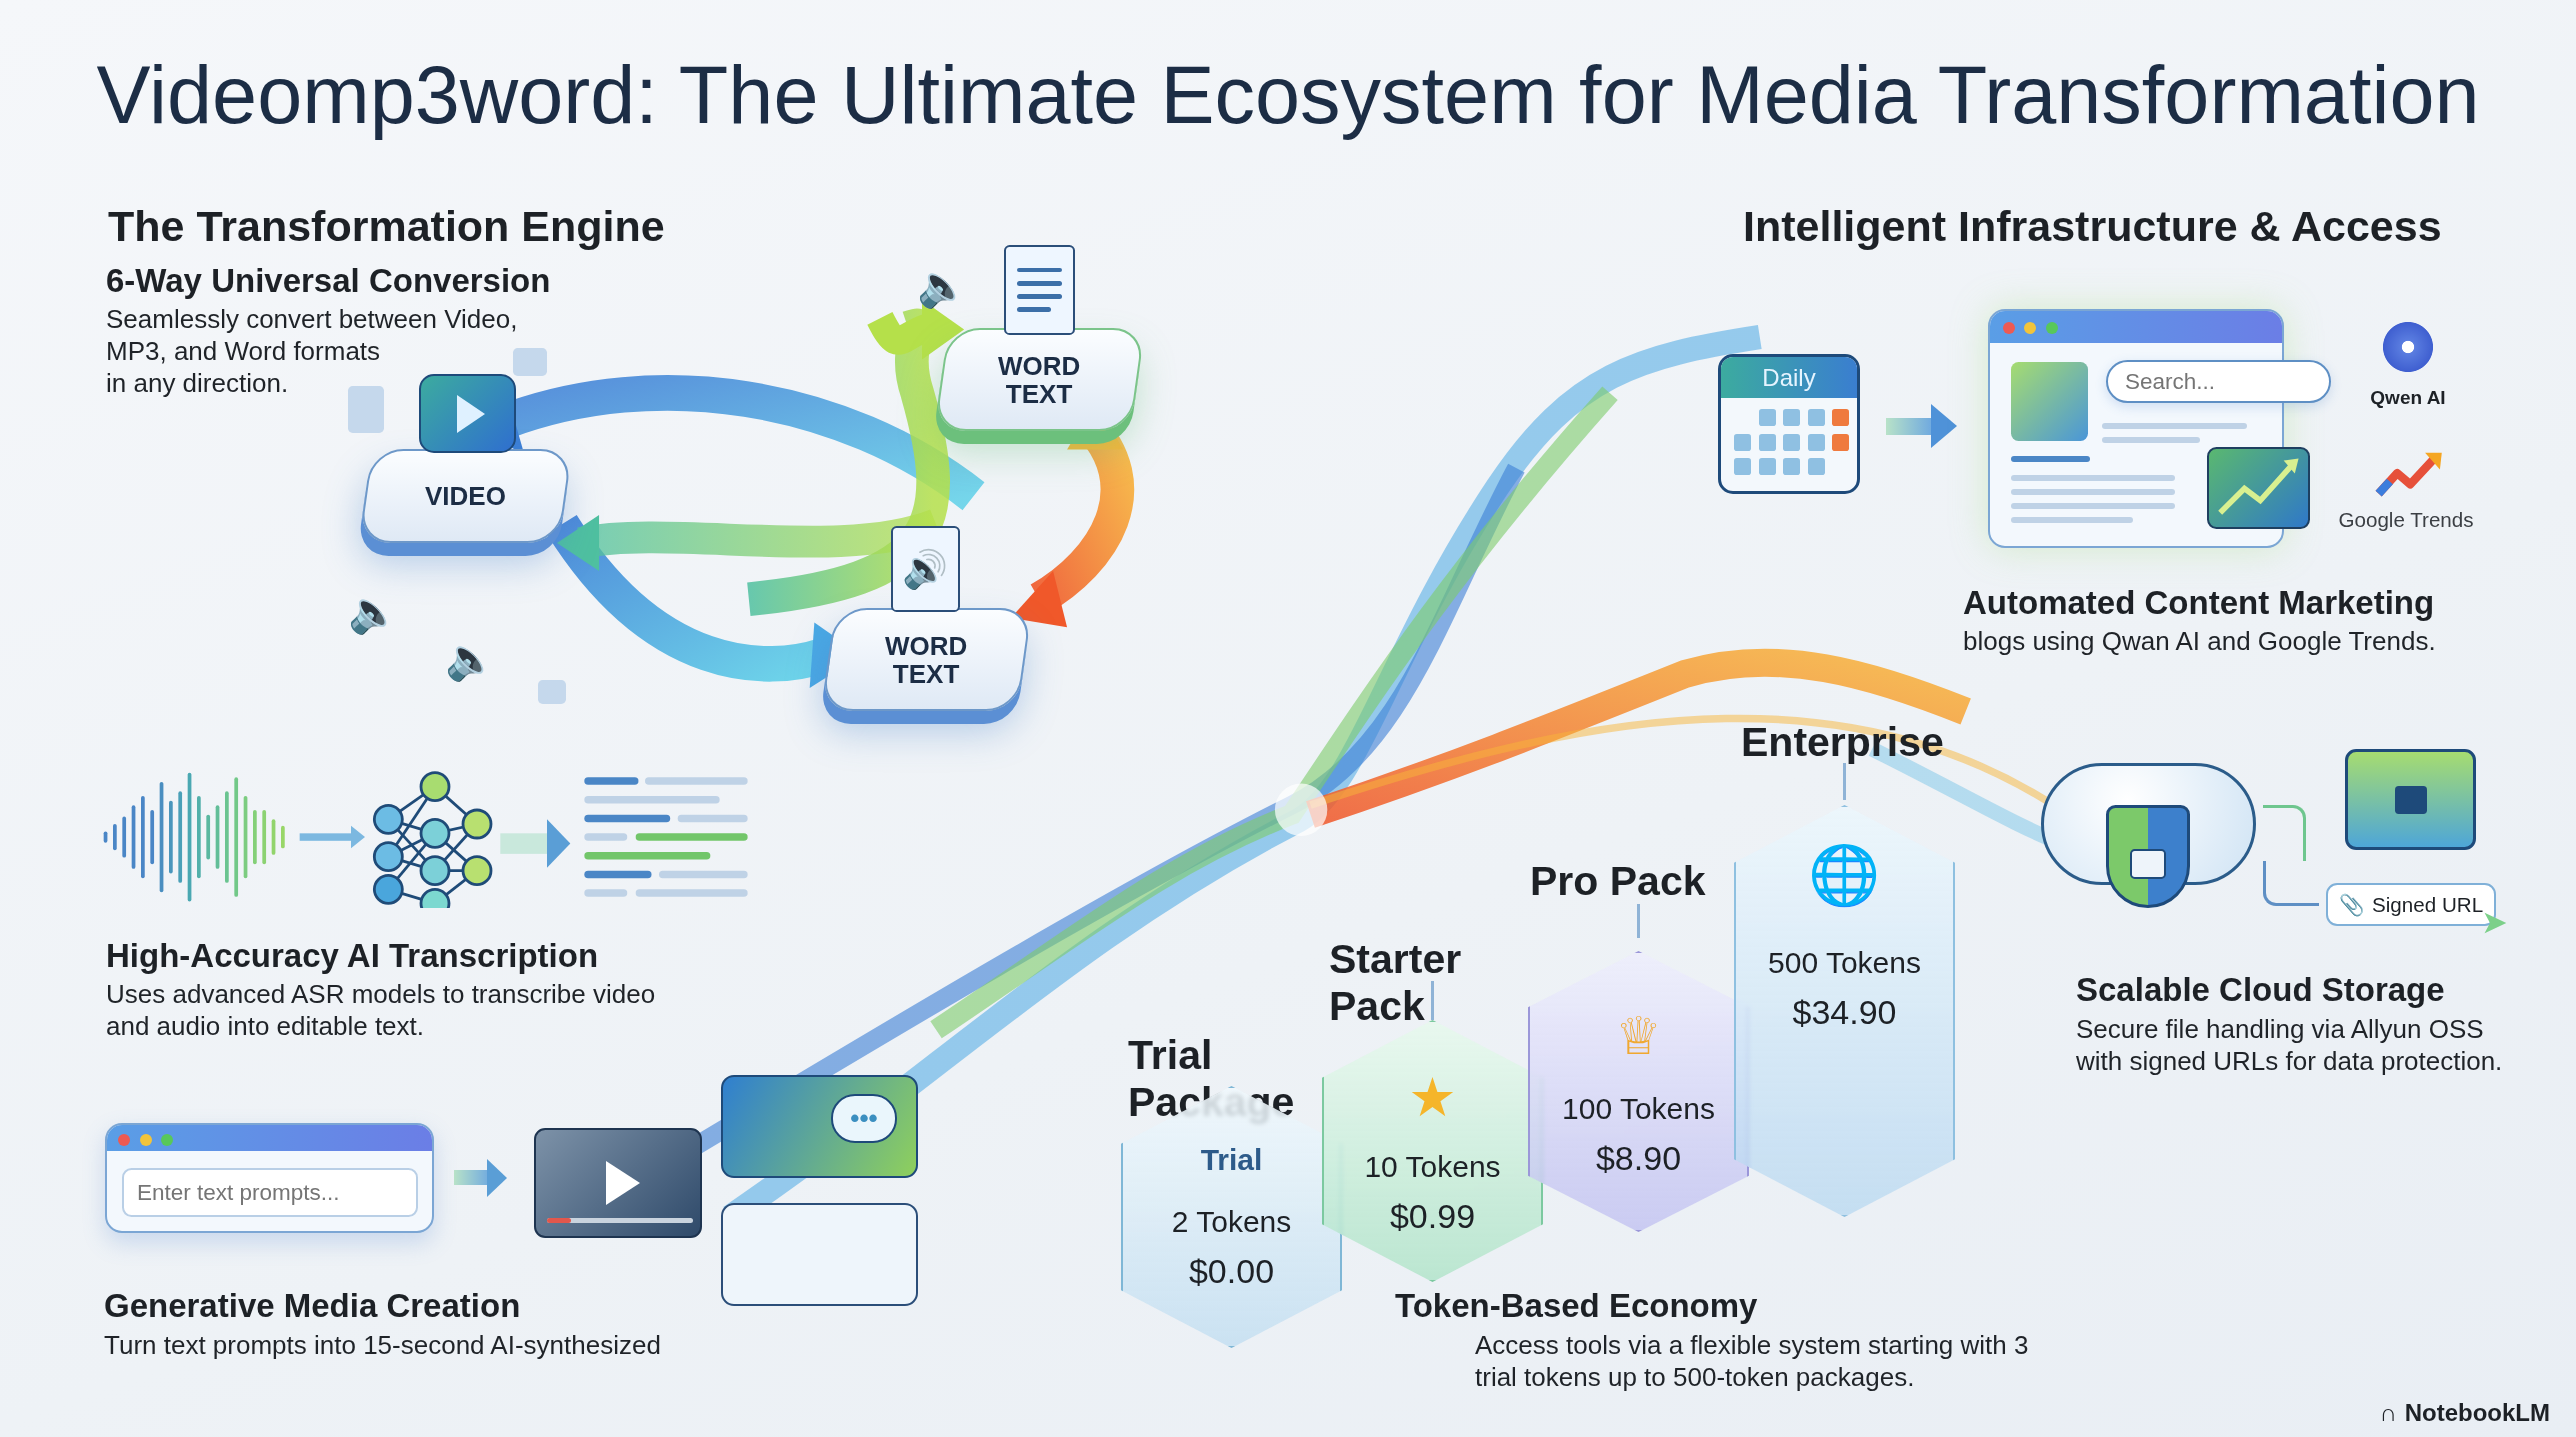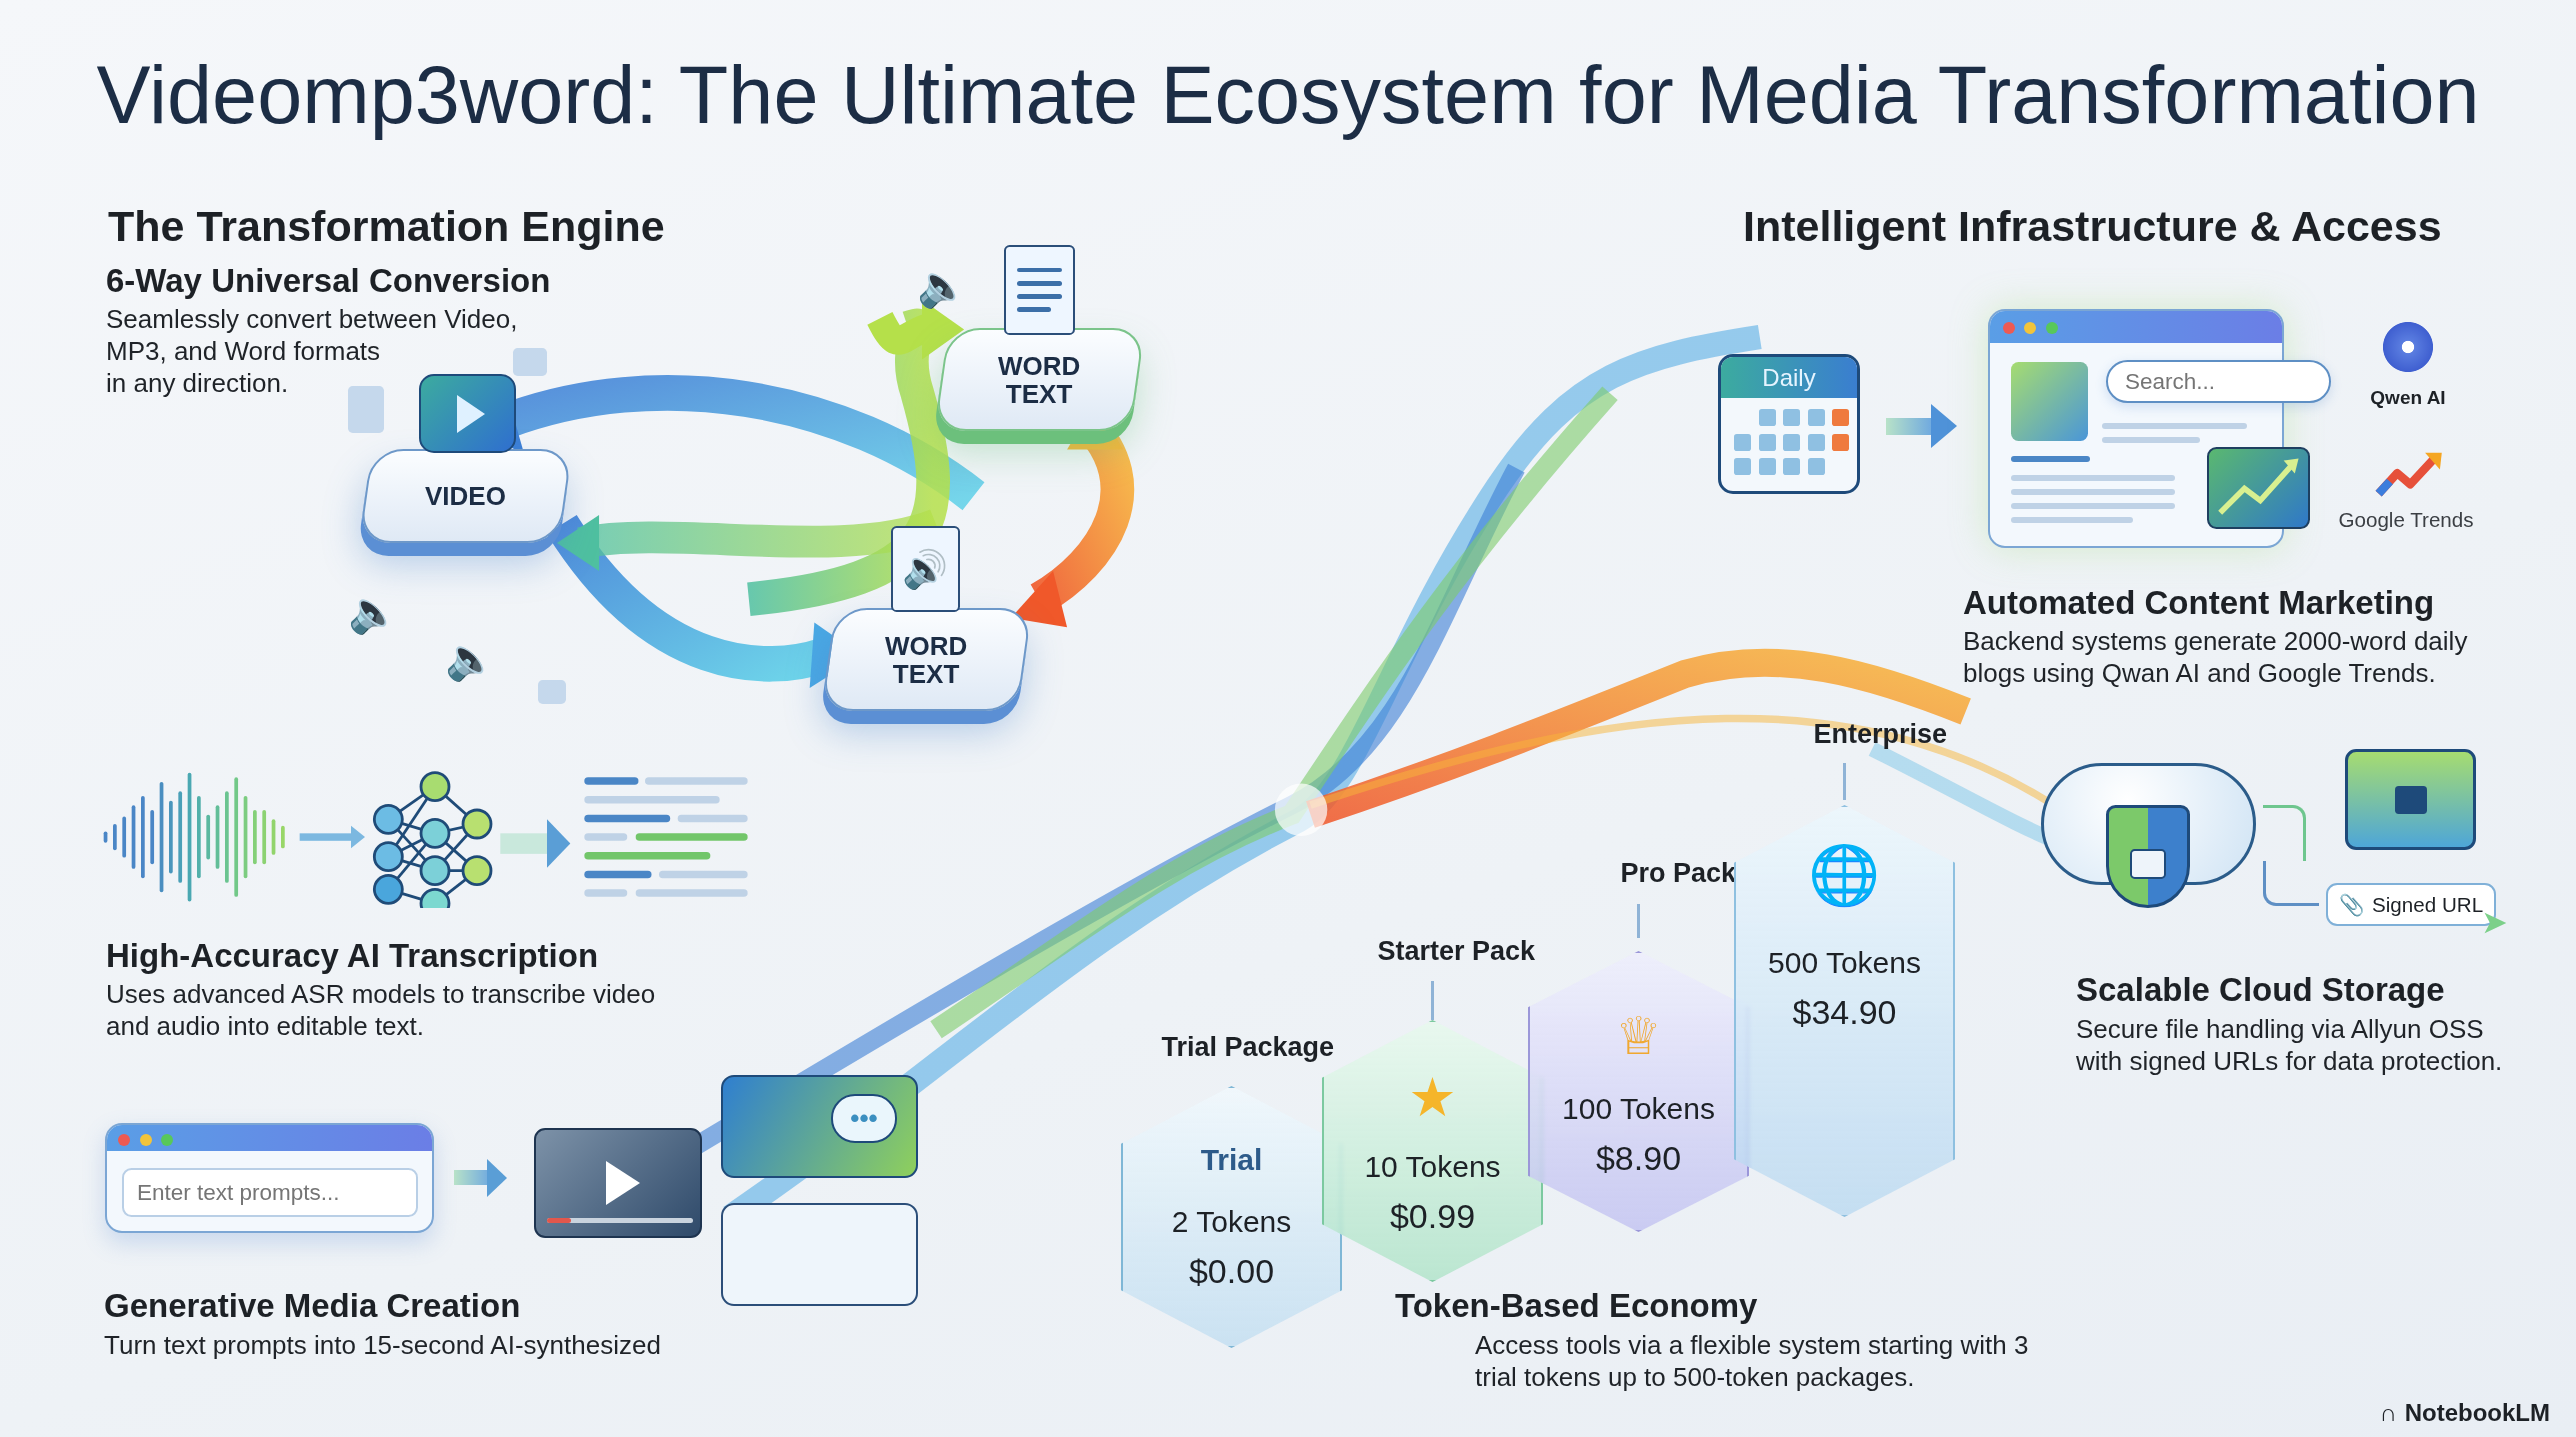--- a/index.html
+++ b/index.html
@@ -5,21 +5,21 @@
   *{box-sizing:border-box;margin:0;padding:0}
   html,body{width:2576px;height:1438px;overflow:hidden}
   body{background:linear-gradient(160deg,#f5f7fa 0%,#eef2f6 60%,#e9eef4 100%);font-family:"Liberation Sans",sans-serif;color:#1b1f24;position:relative}
   .abs{position:absolute}
   .main-title{left:0;top:49px;width:2576px;text-align:center;font-size:81px;font-weight:400;color:#1c2d45;letter-spacing:0px}
   .sec-h{font-size:43px;font-weight:700;color:#1d2126}
   .feat-h{font-size:33px;font-weight:700;color:#1d2126}
   .feat-p{font-size:26px;line-height:32px;color:#1f2328}
   .node{position:absolute;border-radius:32px;background:linear-gradient(180deg,#fbfdff,#dfe9f5);border:2.8px solid #6d98c9;box-shadow:0 13px 0 #5b8fd4,0 20.6px 37px rgba(70,130,200,.35);display:flex;align-items:center;justify-content:center;font-weight:700;color:#1c2d45;font-size:26px;text-align:center;line-height:28px;transform:skewX(-8deg)}
   .node span{transform:skewX(8deg)}
-  .token-label{font-size:27px;font-weight:700;color:#1d2126;text-align:right}
+  .token-label{font-size:41px;font-weight:700;color:#1d2126;text-align:left}
   .hex{position:absolute;display:flex;flex-direction:column;align-items:center;justify-content:center;border-radius:24px;backdrop-filter:blur(1.9px)}
   .hex .t{font-size:30px;color:#1d2126}
   .hex .p{font-size:34px;font-weight:400;color:#1d2126;margin-top:13px}
   .stem{width:2.8px;background:#8fb3d6}
   .bar{position:absolute;height:11.2px;border-radius:5.6px}
   .browser{border-radius:17px;overflow:hidden;border:2.8px solid #7ba6d4;background:#f3f8fd}
   .dots span{display:inline-block;width:12px;height:12px;border-radius:50%;margin-right:9.4px}
   .notebook{right:26px;bottom:11.2px;font-size:24px;font-weight:700;color:#1d2126;display:flex;align-items:center;gap:7.5px}
 </style>
 </head>
@@ -253,21 +253,20 @@
 <div class="abs" style="left:2331px;top:449px;width:150px;text-align:center">
   <svg width="75" height="52" viewBox="0 0 80 56">
       <polyline points="10,48 30,26 44,38 70,10" stroke="#e6503a" stroke-width="9" fill="none" stroke-linejoin="round"></polyline>
       <line x1="10" y1="48" x2="22" y2="35" stroke="#3b7ddd" stroke-width="9"></line>
       <polygon points="60,4 78,4 76,22" fill="#f5a623"></polygon>
     </svg>
   <div style="font-size:20.6px;color:#3b3f44;margin-top:3.7px">Google Trends</div>
 </div>
 <div class="abs feat-h" style="left:1963px;top:584px">Automated Content Marketing</div>
 <div class="abs feat-p" style="left:1963px;top:625px">
-  <div>Backend systems generate 2000-word daily</div>
   <div>blogs using Qwan AI and Google Trends.</div>
 </div>
 
 <div class="abs" style="left:2041px;top:763px;width:215px;height:122px;border-radius:61px;background:radial-gradient(circle at 40% 30%,#ffffff,#cfe3f4);border:3.7px solid #2b5c8a"></div>
 <div class="abs" style="left:2106px;top:805px;width:84px;height:103px;border-radius:9.4px 9.4px 42px 42px;background:linear-gradient(90deg,#7cc96a 50%,#3d80cc 50%);border:3.7px solid #1e4a7a;display:flex;align-items:center;justify-content:center">
   <div style="width:36px;height:30px;background:#eef4fa;border:2.8px solid #1e4a7a;border-radius:4.7px;margin-top:15px"></div>
 </div>
 <div class="abs" style="left:2263px;top:805px;width:43px;height:56px;border:3.7px solid #6ec68e;border-left:none;border-bottom:none;border-radius:0 13px 0 0"></div>
 <div class="abs" style="left:2345px;top:749px;width:131px;height:101px;border-radius:11.2px;background:linear-gradient(180deg,#a6dc70,#4ea6d8);border:3.7px solid #1e4a7a;display:flex;align-items:center;justify-content:center">
   <div style="width:32px;height:28px;background:#1e4a7a;border-radius:3.7px"></div>

